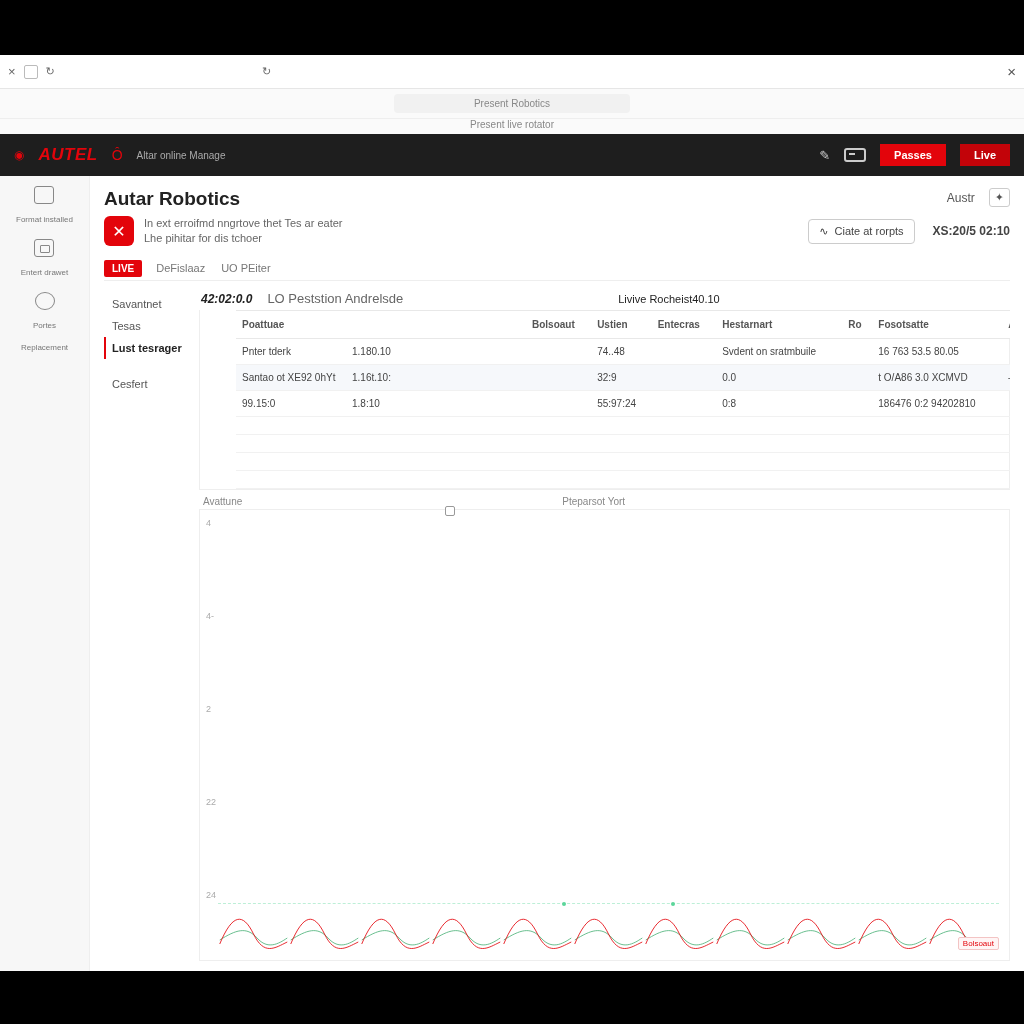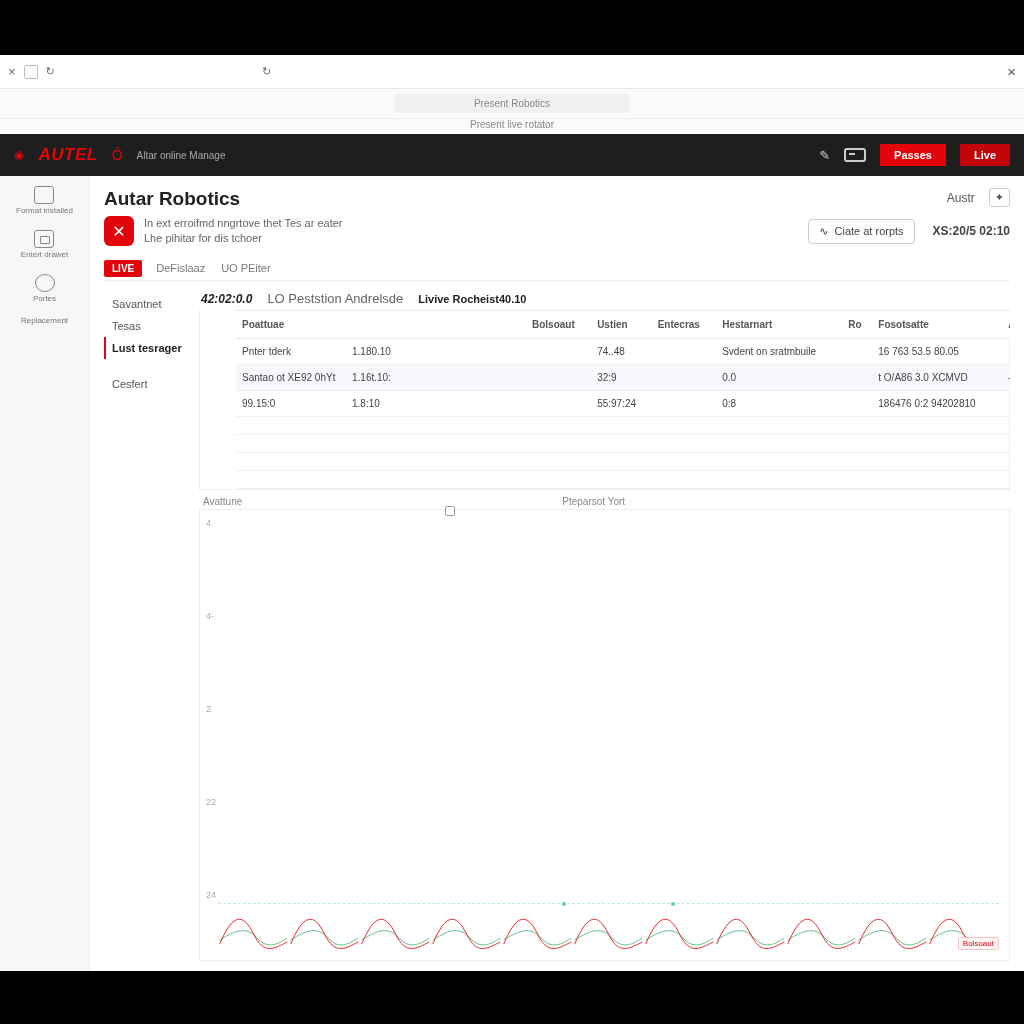--- a/index.html
+++ b/index.html
@@ -29,21 +29,21 @@
   .appheader .cardicon { width: 22px; height: 14px; border: 2px solid #ccc; border-radius: 3px; position: relative; }
   .appheader .cardicon::after { content:""; position:absolute; left:3px; top:3px; width:6px; height:2px; background:#ccc; }
   .appheader .btn-red { background: #e3040b; color: #fff; padding: 5px 14px; border-radius: 0; font-size: 11px; font-weight: 600; cursor: pointer; }
   .appheader .btn-red.ghost { background: #c20309; }
 
   
   .appbody { flex: 1; display: flex; overflow: hidden; background: #fff; }
 
   
   .rail { width: 90px; background: #f7f7f7; border-right: 1px solid #eee; padding-top: 10px; display: flex; flex-direction: column; align-items: center; gap: 14px; }
-  .railitem { display: flex; flex-direction: column; align-items: center; gap: 3px; font-size: 8px; color: #777; cursor: pointer; line-height: 1.1; }
+  .railitem { display: flex; flex-direction: column; align-items: center; gap: 12px; font-size: 8px; color: #777; cursor: pointer; line-height: 1.1; }
   .railitem .ric { width: 20px; height: 18px; border: 1.5px solid #888; border-radius: 3px; position: relative; }
   .railitem .ric.rob::after { content:""; position:absolute; width:8px; height:6px; left:5px; top:5px; border:1px solid #888; border-radius:1px; }
   .railitem .ric.gear { border-radius: 50%; }
 
   
   .main { flex: 1; padding: 12px 14px 0 14px; overflow: hidden; display: flex; flex-direction: column; }
   .titlebar { display: flex; align-items: flex-start; gap: 10px; }
   .titlebar h1 { font-size: 19px; font-weight: 600; color: #222; }
   .titlebar .right { margin-left: auto; display: flex; align-items: center; gap: 14px; font-size: 12px; color: #555; }
   .starbox { border: 1px solid #ccc; border-radius: 3px; padding: 2px 5px; font-size: 11px; }
@@ -61,21 +61,21 @@
 
   
   .content { flex:1; display:flex; gap: 0; margin-top: 6px; overflow:hidden; }
   .sidemenu { width: 95px; padding-top: 6px; }
   .sidemenu .mi { font-size: 11px; color:#555; padding: 5px 6px; cursor:pointer; border-left: 2px solid transparent; }
   .sidemenu .mi.active { border-left-color: #e3040b; color:#222; font-weight:600; }
 
   .panel { flex:1; display:flex; flex-direction:column; overflow:hidden; }
   .panelhdr { display:flex; gap: 15px; font-size: 11px; color:#666; padding: 4px 2px; align-items:baseline; }
   .panelhdr .tstamp { font-weight: 700; color:#222; font-style: italic; font-size: 12px; }
-  .panelhdr .label2 { font-weight:700; color:#222; }
+  .panelhdr .label2 { margin-left: 200px; font-weight:400; color:#222; }
 
   table { width:100%; border-collapse: collapse; font-size: 10px; color:#444;margin-left:36px; }
   thead th { text-align:left; font-weight:600; color:#555; padding: 8px 6px; border-bottom:1px solid #e8e8e8; border-top:1px solid #e8e8e8; background:#fff; }
   tbody td { padding: 7px 6px; border-bottom: 1px solid #f1f1f1; }
   tbody tr.hl td { background: #f6f8fb; }
   .tablewrap { border:1px solid #eee; border-top:none; }
   .emptyrow td { height: 18px; }
 
   .chartlabels { display:flex; gap: 320px; font-size: 10px; color:#888; padding: 6px 4px 2px; }
   .chartbox { flex:1; border:1px solid #eee; position:relative; min-height: 300px; background:#fff; margin-bottom: 10px; }

